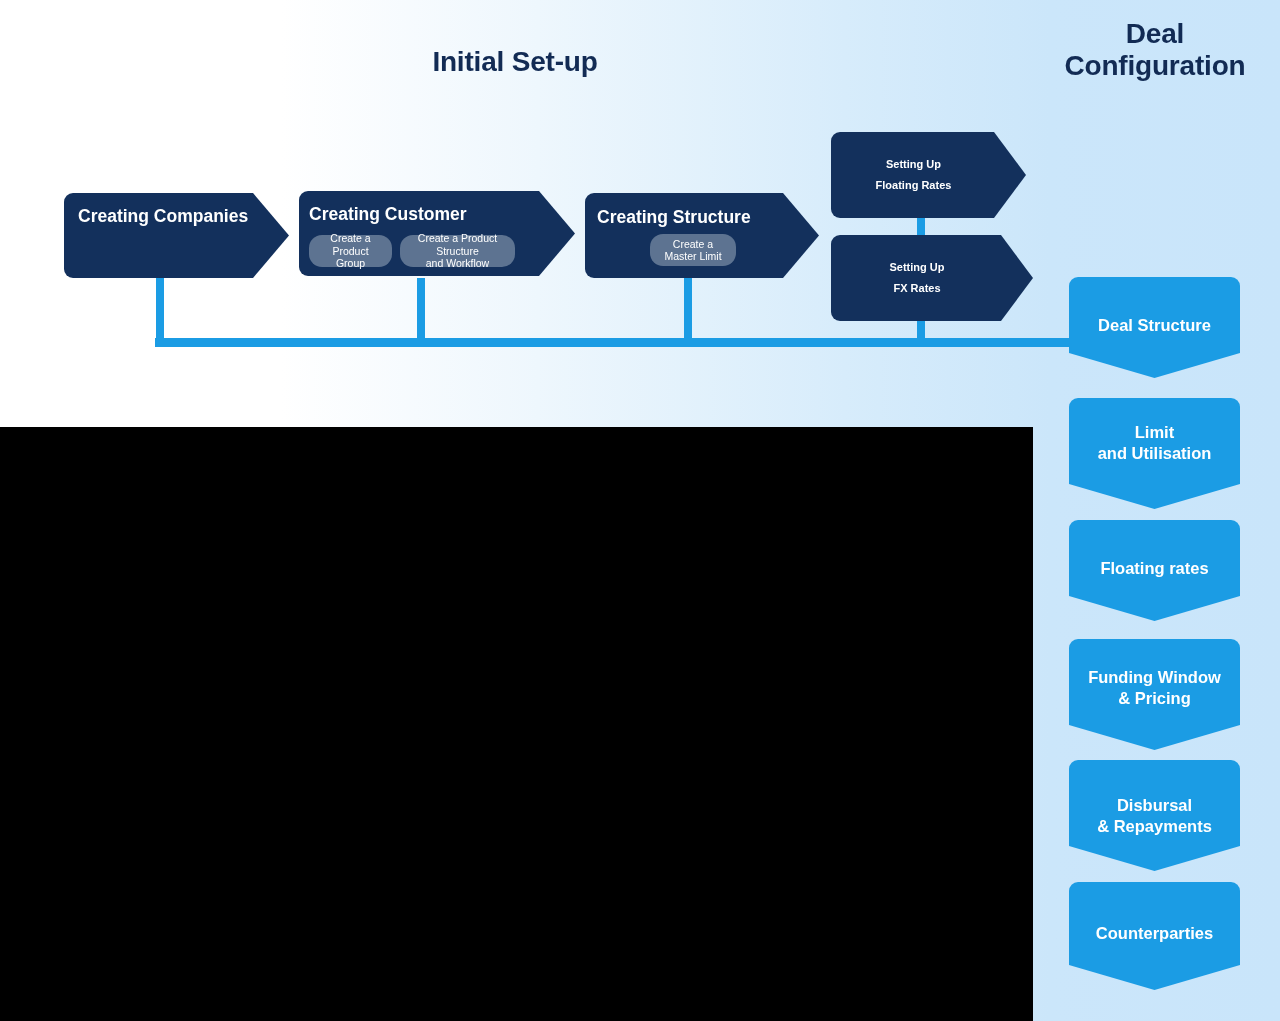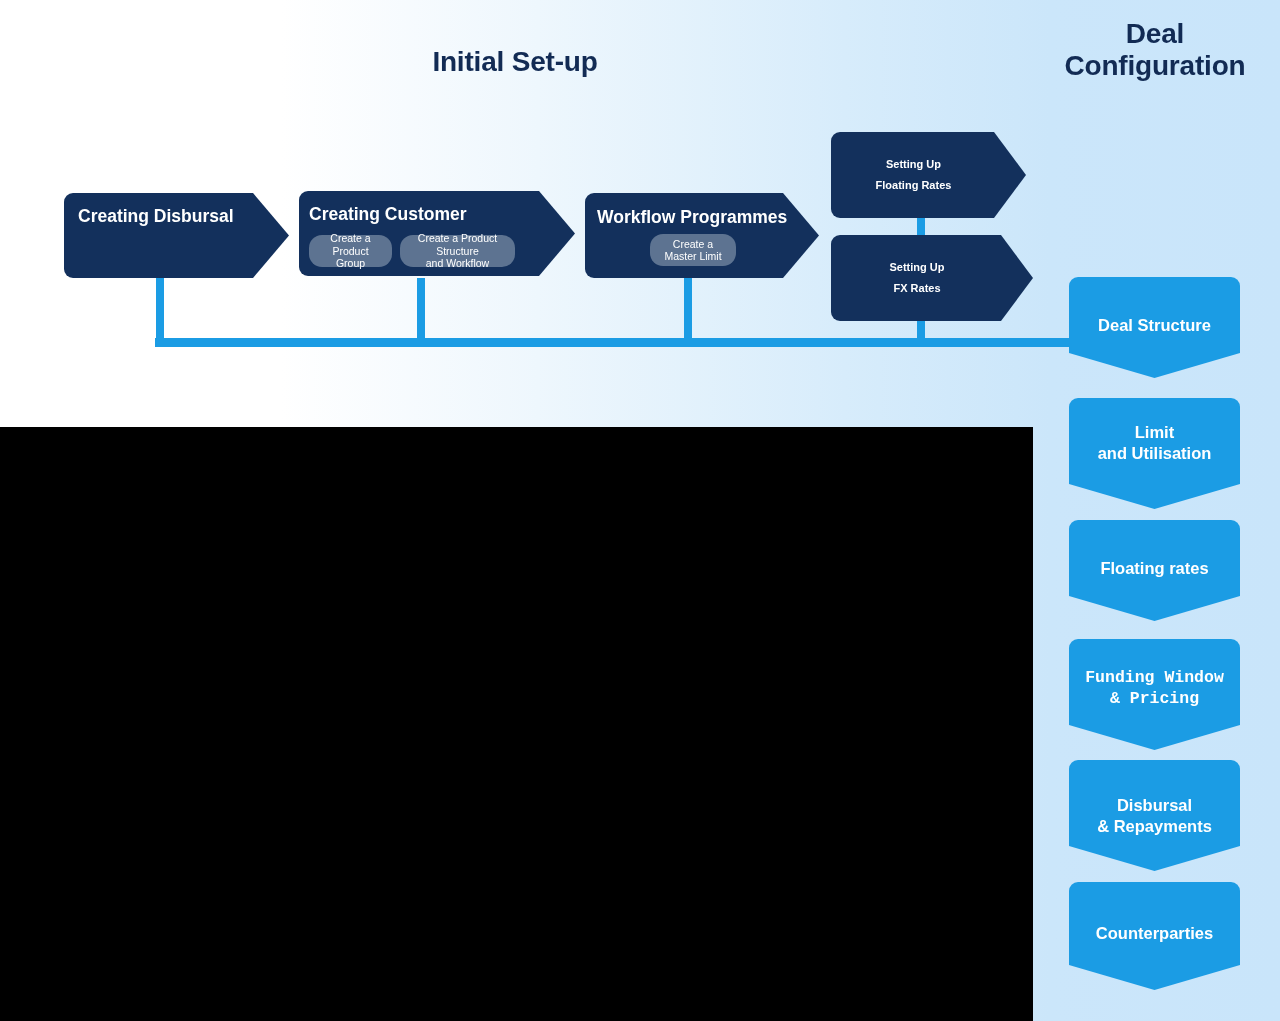--- a/index.html
+++ b/index.html
@@ -144,41 +144,41 @@
 
   <div class="conn conn-bus" style="left:155px; top:338px; width:930px;"></div>
 
   <div class="conn conn-stub" style="left:156px; top:278px; height:62px;"></div>
   <div class="conn conn-stub" style="left:417px; top:278px; height:62px;"></div>
   <div class="conn conn-stub" style="left:684px; top:278px; height:62px;"></div>
   <div class="conn conn-stub" style="left:917px; top:215px; height:28px;"></div>
   <div class="conn conn-stub" style="left:917px; top:317px; height:24px;"></div>
 
   <div class="hchev" style="left:64px; top:193px; width:225px; height:85px;">
-    <div class="chev-title" style="left:14px; top:13px;">Creating Disbursal</div>
+    <div class="chev-title" style="left:14px; top:13px;">Creating Companies</div>
     <div class="pill-row" style="left:66px; top:237px; transform: translate(-66px,-237px); left:66px; top:43px;">
       <div class="pill" style="width:84px;">Create a
 Customer</div>
       <div class="pill" style="width:78px;">Create a
 Funder</div>
     </div>
   </div>
 
   <div class="hchev" style="left:299px; top:191px; width:276px; height:85px;">
     <div class="chev-title" style="left:10px; top:13px;">Creating Customer</div>
     <div class="pill-row" style="left:10px; top:44px;">
       <div class="pill" style="width:83px;">Create a
 Product Group</div>
       <div class="pill" style="width:115px;">Create a Product Structure
 and Workflow</div>
     </div>
   </div>
 
   <div class="hchev" style="left:585px; top:193px; width:234px; height:85px;">
-    <div class="chev-title" style="left:12px; top:14px;">Workflow Programmes</div>
+    <div class="chev-title" style="left:12px; top:14px;">Creating Structure</div>
     <div class="pill-row" style="left:65px; top:41px;">
       <div class="pill" style="width:86px;">Create a
 Master Limit</div>
     </div>
   </div>
 
   <div class="ratechev" style="left:831px; top:132px; width:195px; height:86px;">
     <span>Setting Up
 Floating Rates</span>
   </div>
@@ -195,21 +195,21 @@
   <div class="dcard" style="top:398px; height:111px;">
     <div class="dlabel" style="top:24px;">Limit
 and Utilisation</div>
   </div>
 
   <div class="dcard" style="top:520px; height:101px;">
     <div class="dlabel" style="top:38px;">Floating rates</div>
   </div>
 
   <div class="dcard" style="top:639px; height:111px;">
-    <div class="dlabel" style="top:28px;font-family:Liberation Mono, monospace;">Funding Window
+    <div class="dlabel" style="top:28px;">Funding Window
 &amp; Pricing</div>
   </div>
 
   <div class="dcard" style="top:760px; height:111px;">
     <div class="dlabel" style="top:35px;">Disbursal
 &amp; Repayments</div>
   </div>
 
   <div class="dcard" style="top:882px; height:108px;">
     <div class="dlabel" style="top:41px;">Counterparties</div>

